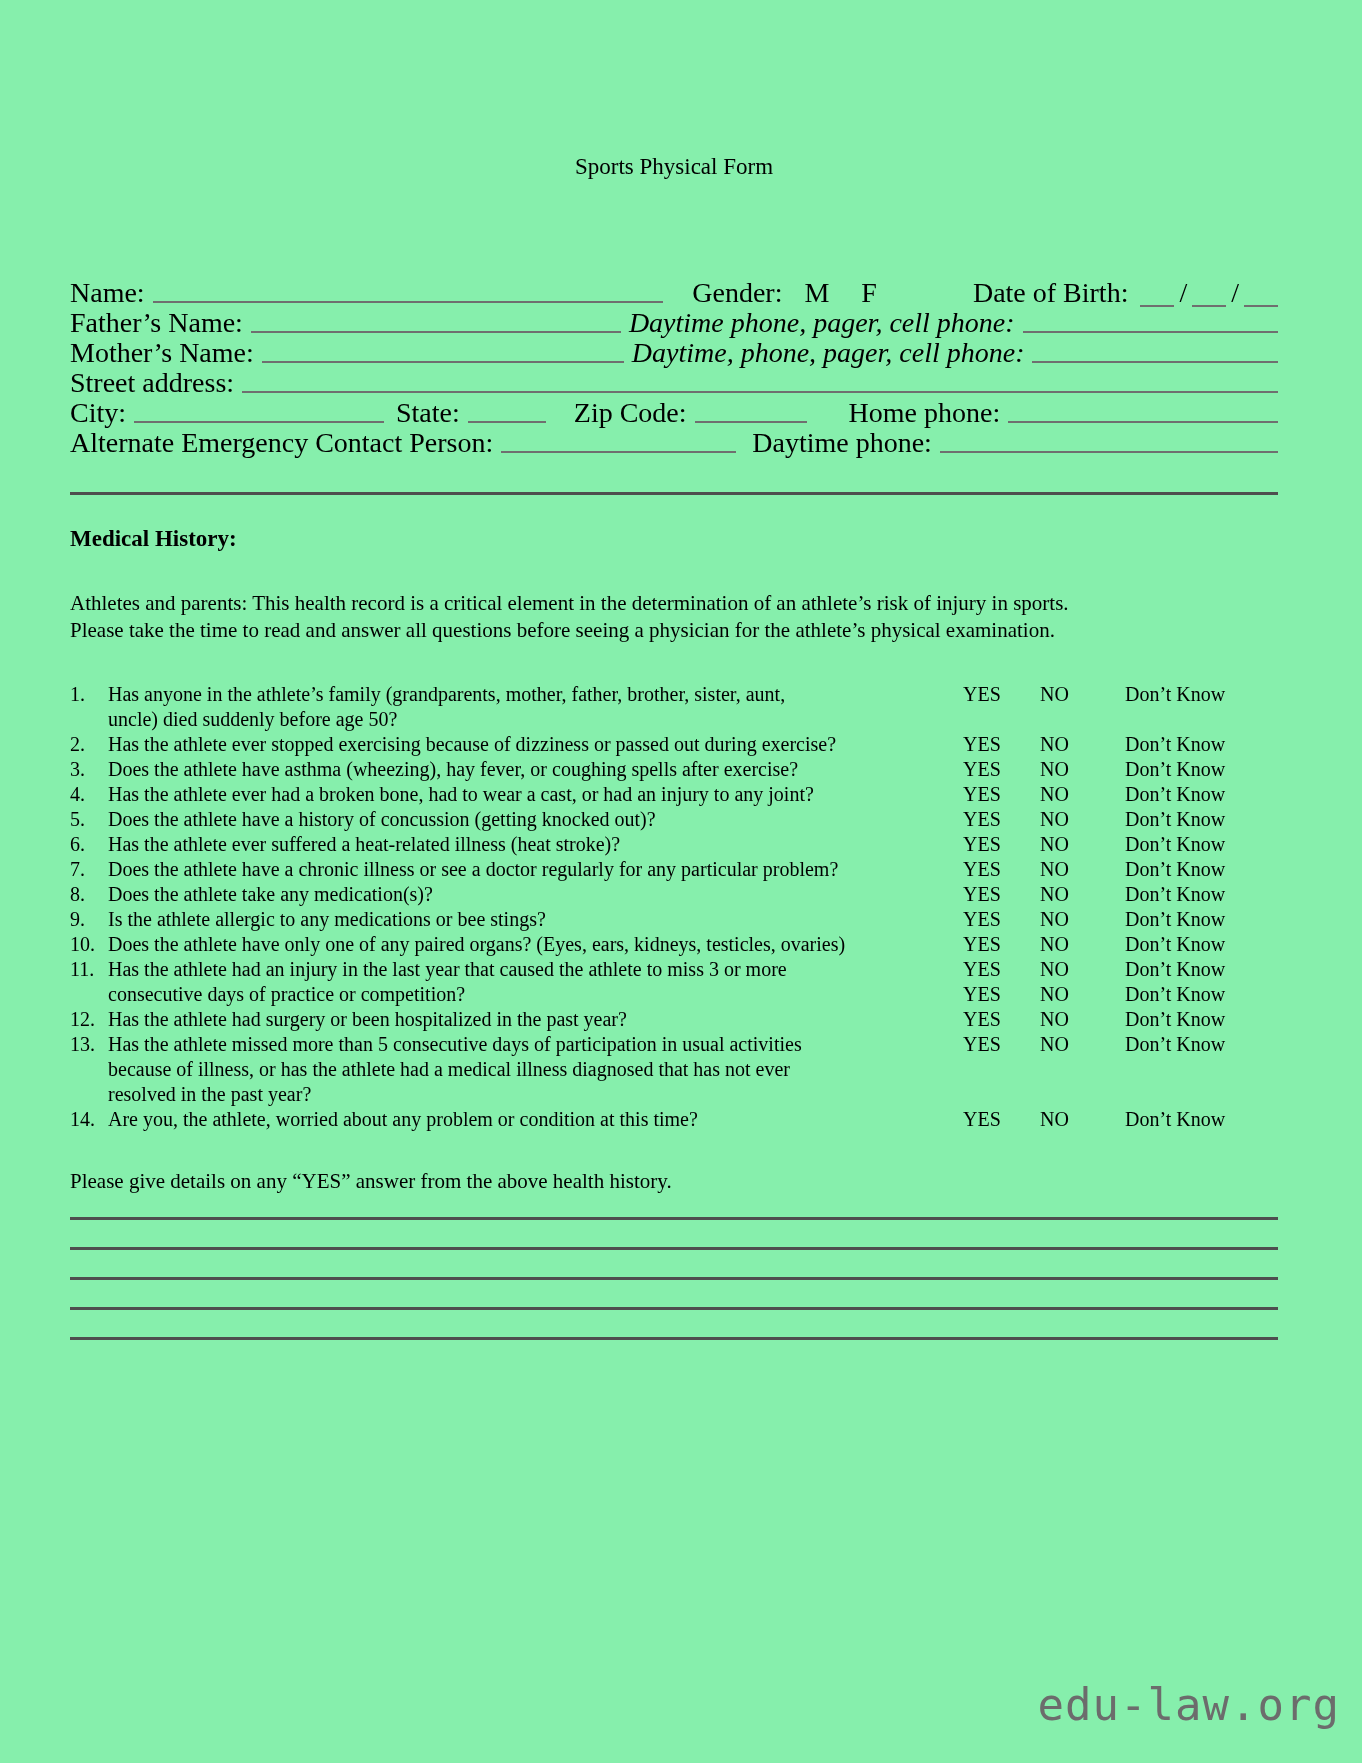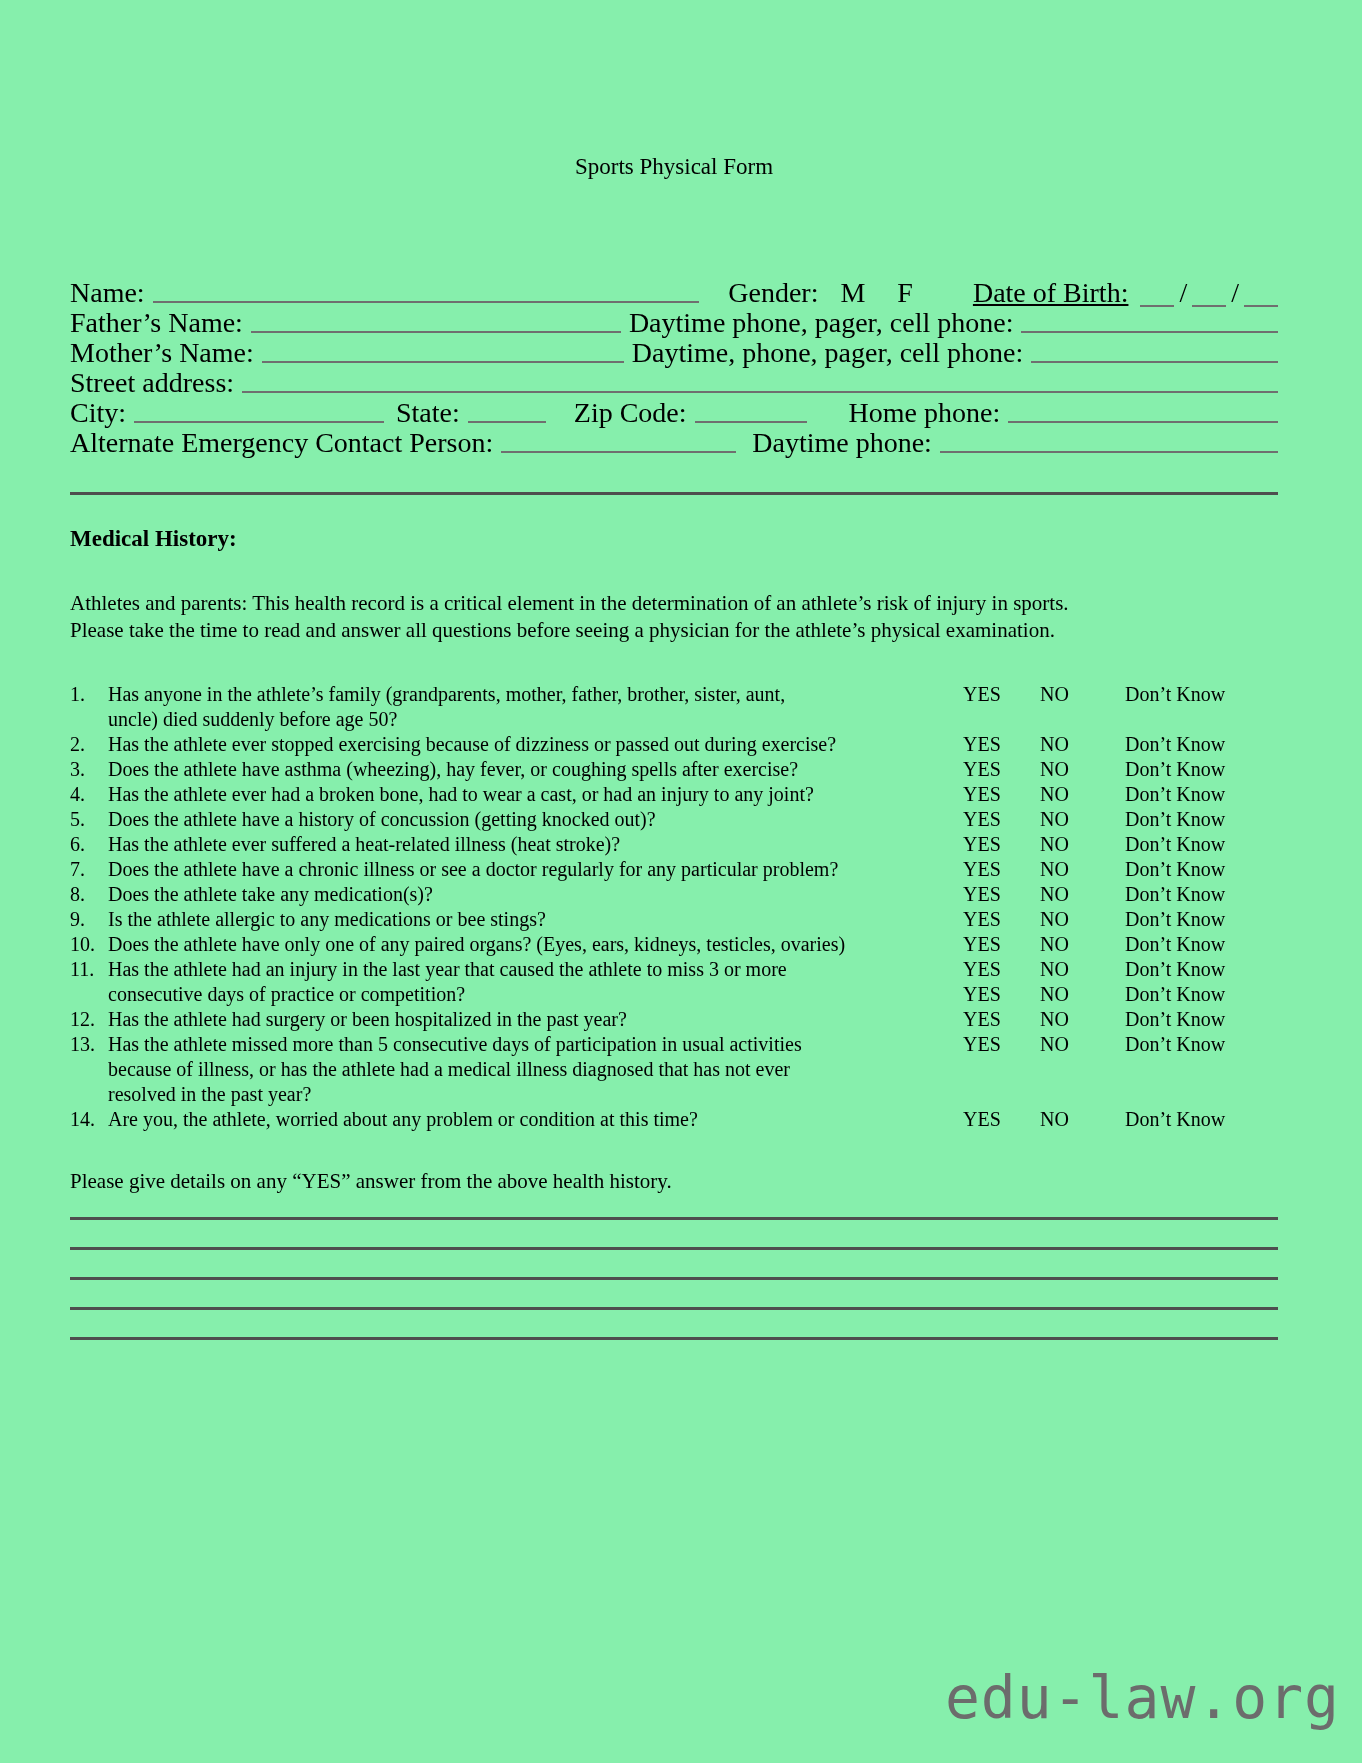--- a/index.html
+++ b/index.html
@@ -80,34 +80,34 @@
   .detail-line {
     height: 27px;
     border-bottom: 3px solid #4e4e4e;
   }
   .detail-line:first-child { height: 22px; }
   .watermark {
     position: absolute;
     right: 22px;
     bottom: 36px;
     font-family: "DejaVu Sans Mono", monospace;
-    font-size: 58px;
+    font-size: 44px;
     line-height: 1;
     color: #6c6c6c;
     letter-spacing: 1px;
   }
-  .ml8  { margin-left: 8px; }
+  .ml8  { margin-left: 8px; font-style: italic; }
   .ml12 { margin-left: 12px; }
   .ml16 { margin-left: 16px; }
   .ml19 { margin-left: 29px; }
   .ml22 { margin-left: 22px; }
   .ml28 { margin-left: 28px; }
   .ml32 { margin-left: 32px; }
   .ml42 { margin-left: 42px; font-family: Liberation Serif, serif; }
-  .ml60 { margin-left: 60px; text-decoration: underline; }
+  .ml60 { margin-left: 96px; }
   .w565 { width: 565px; }
   .w370 { width: 370px; }
   .w362 { width: 362px; }
   .w250 { width: 250px; }
   .w235 { width: 235px; }
   .w112 { width: 112px; }
   .w78  { width: 78px; }
 </style>
 </head>
 <body>

